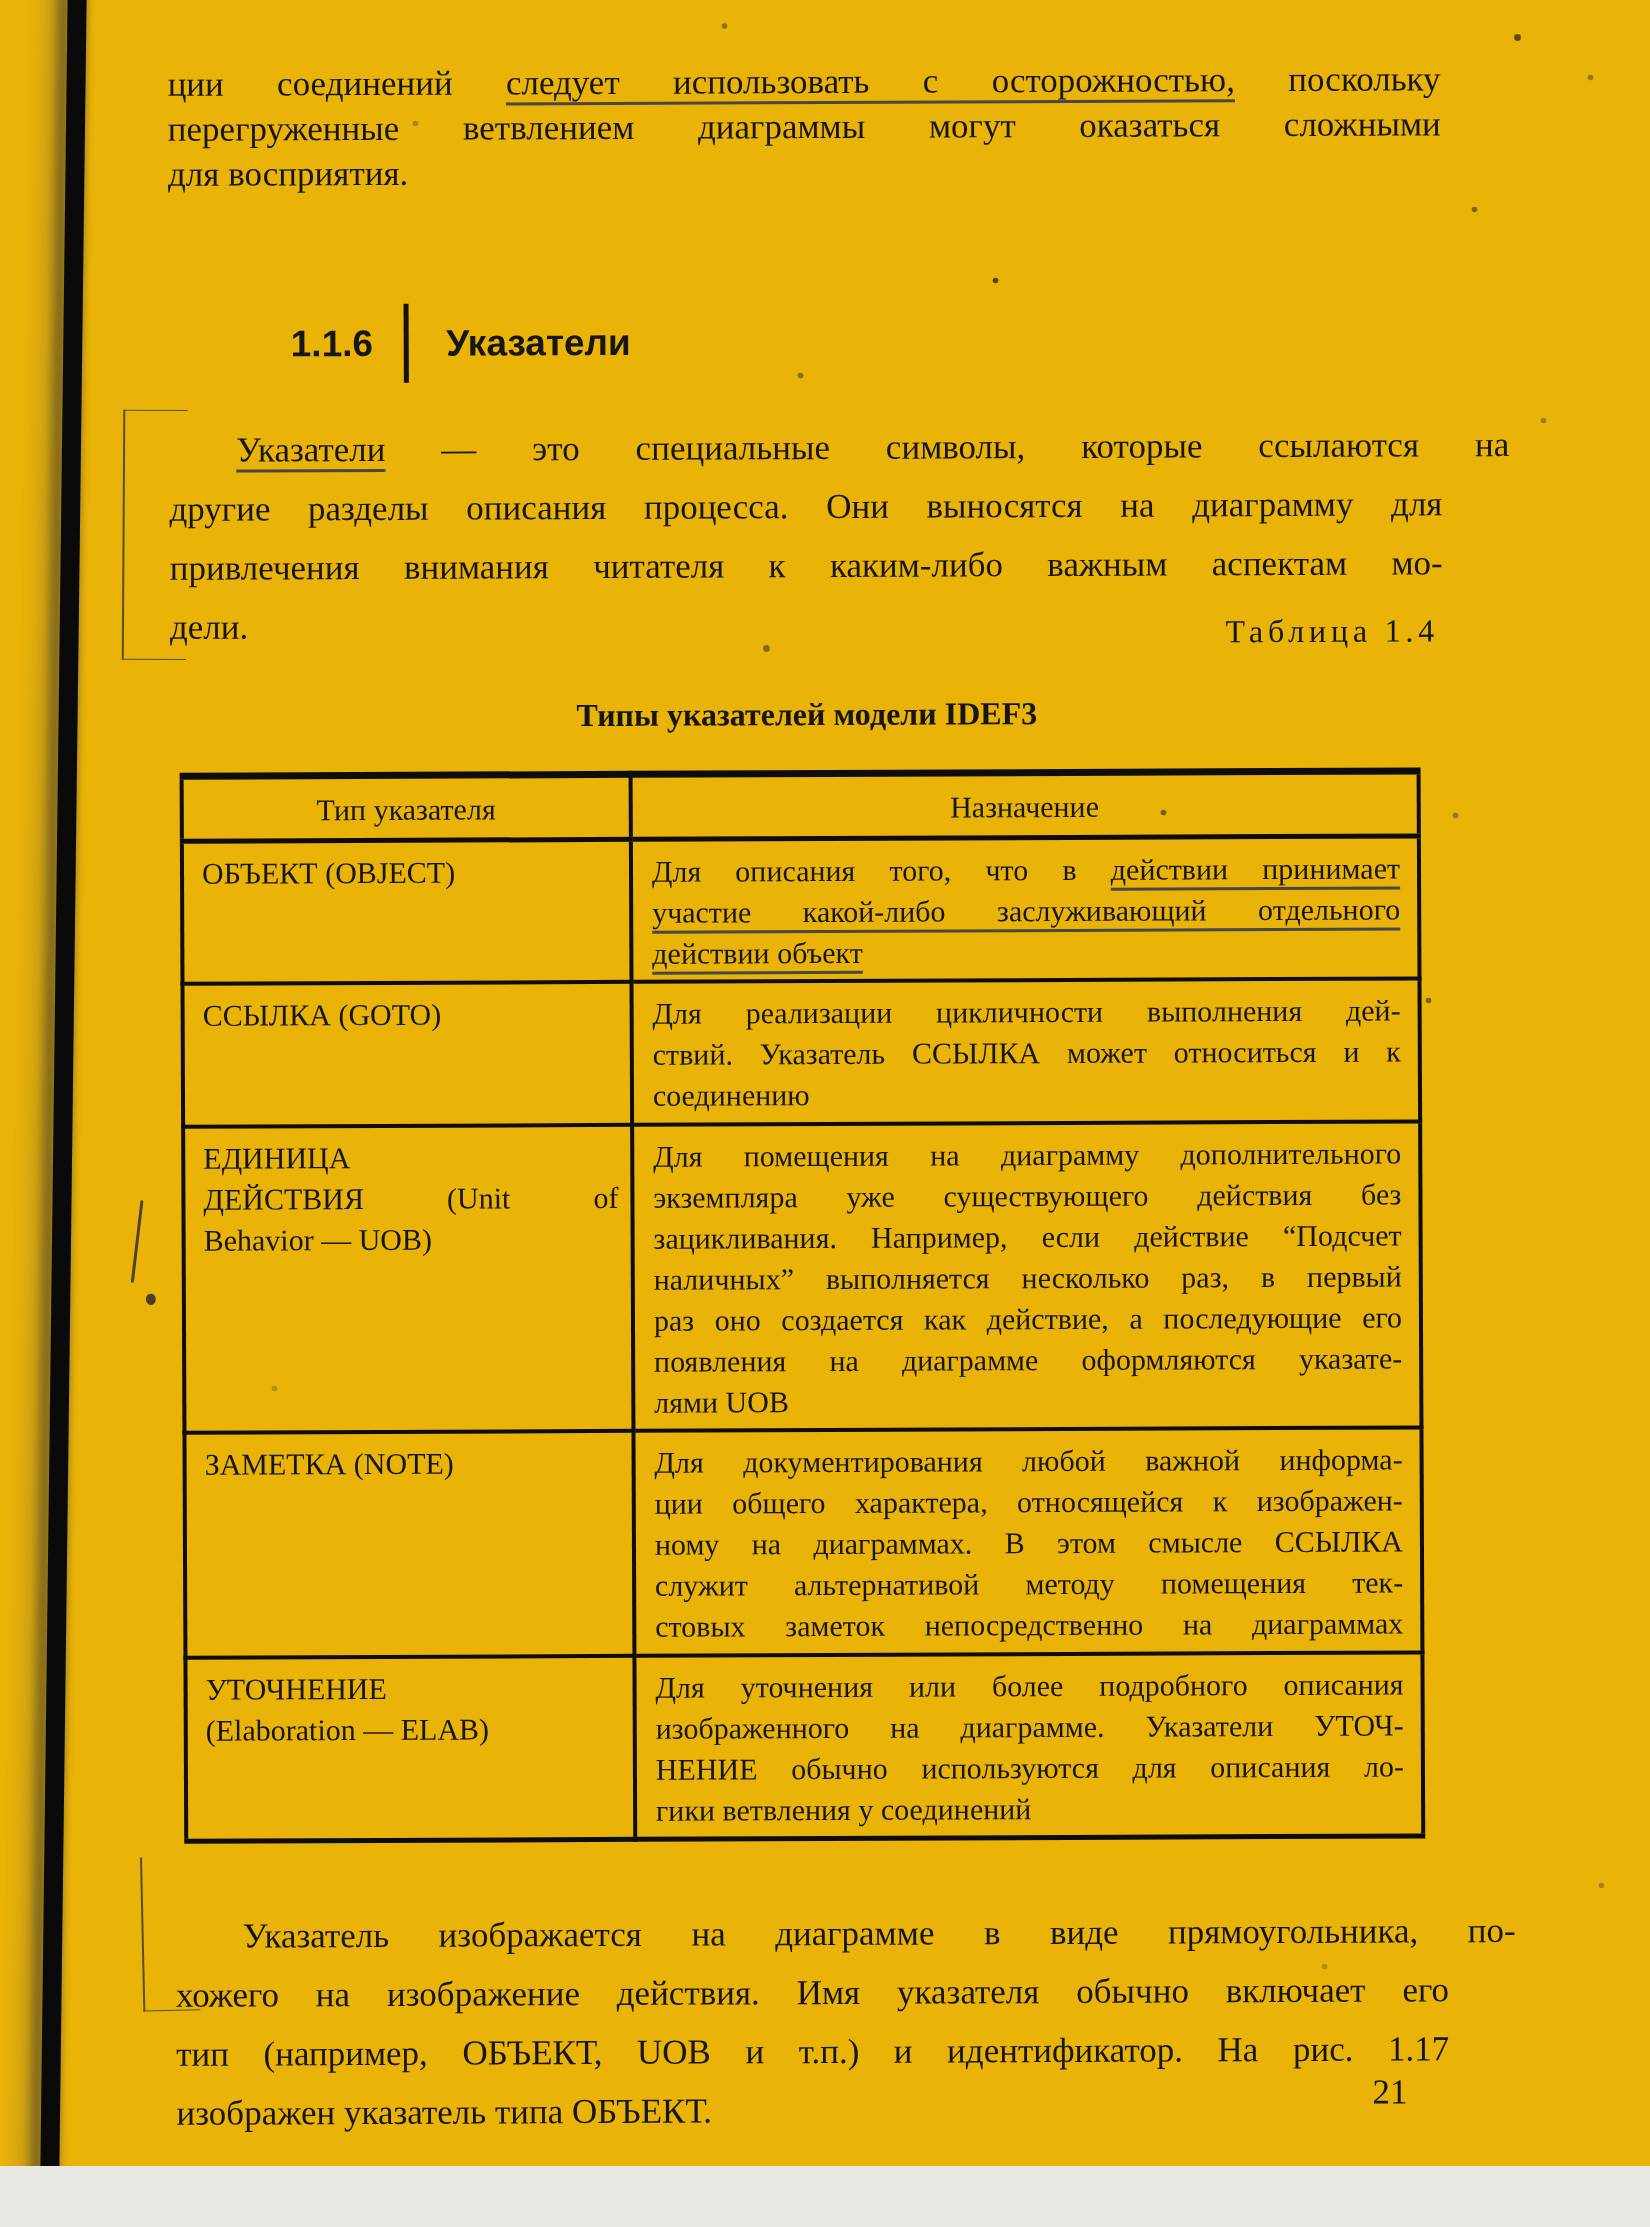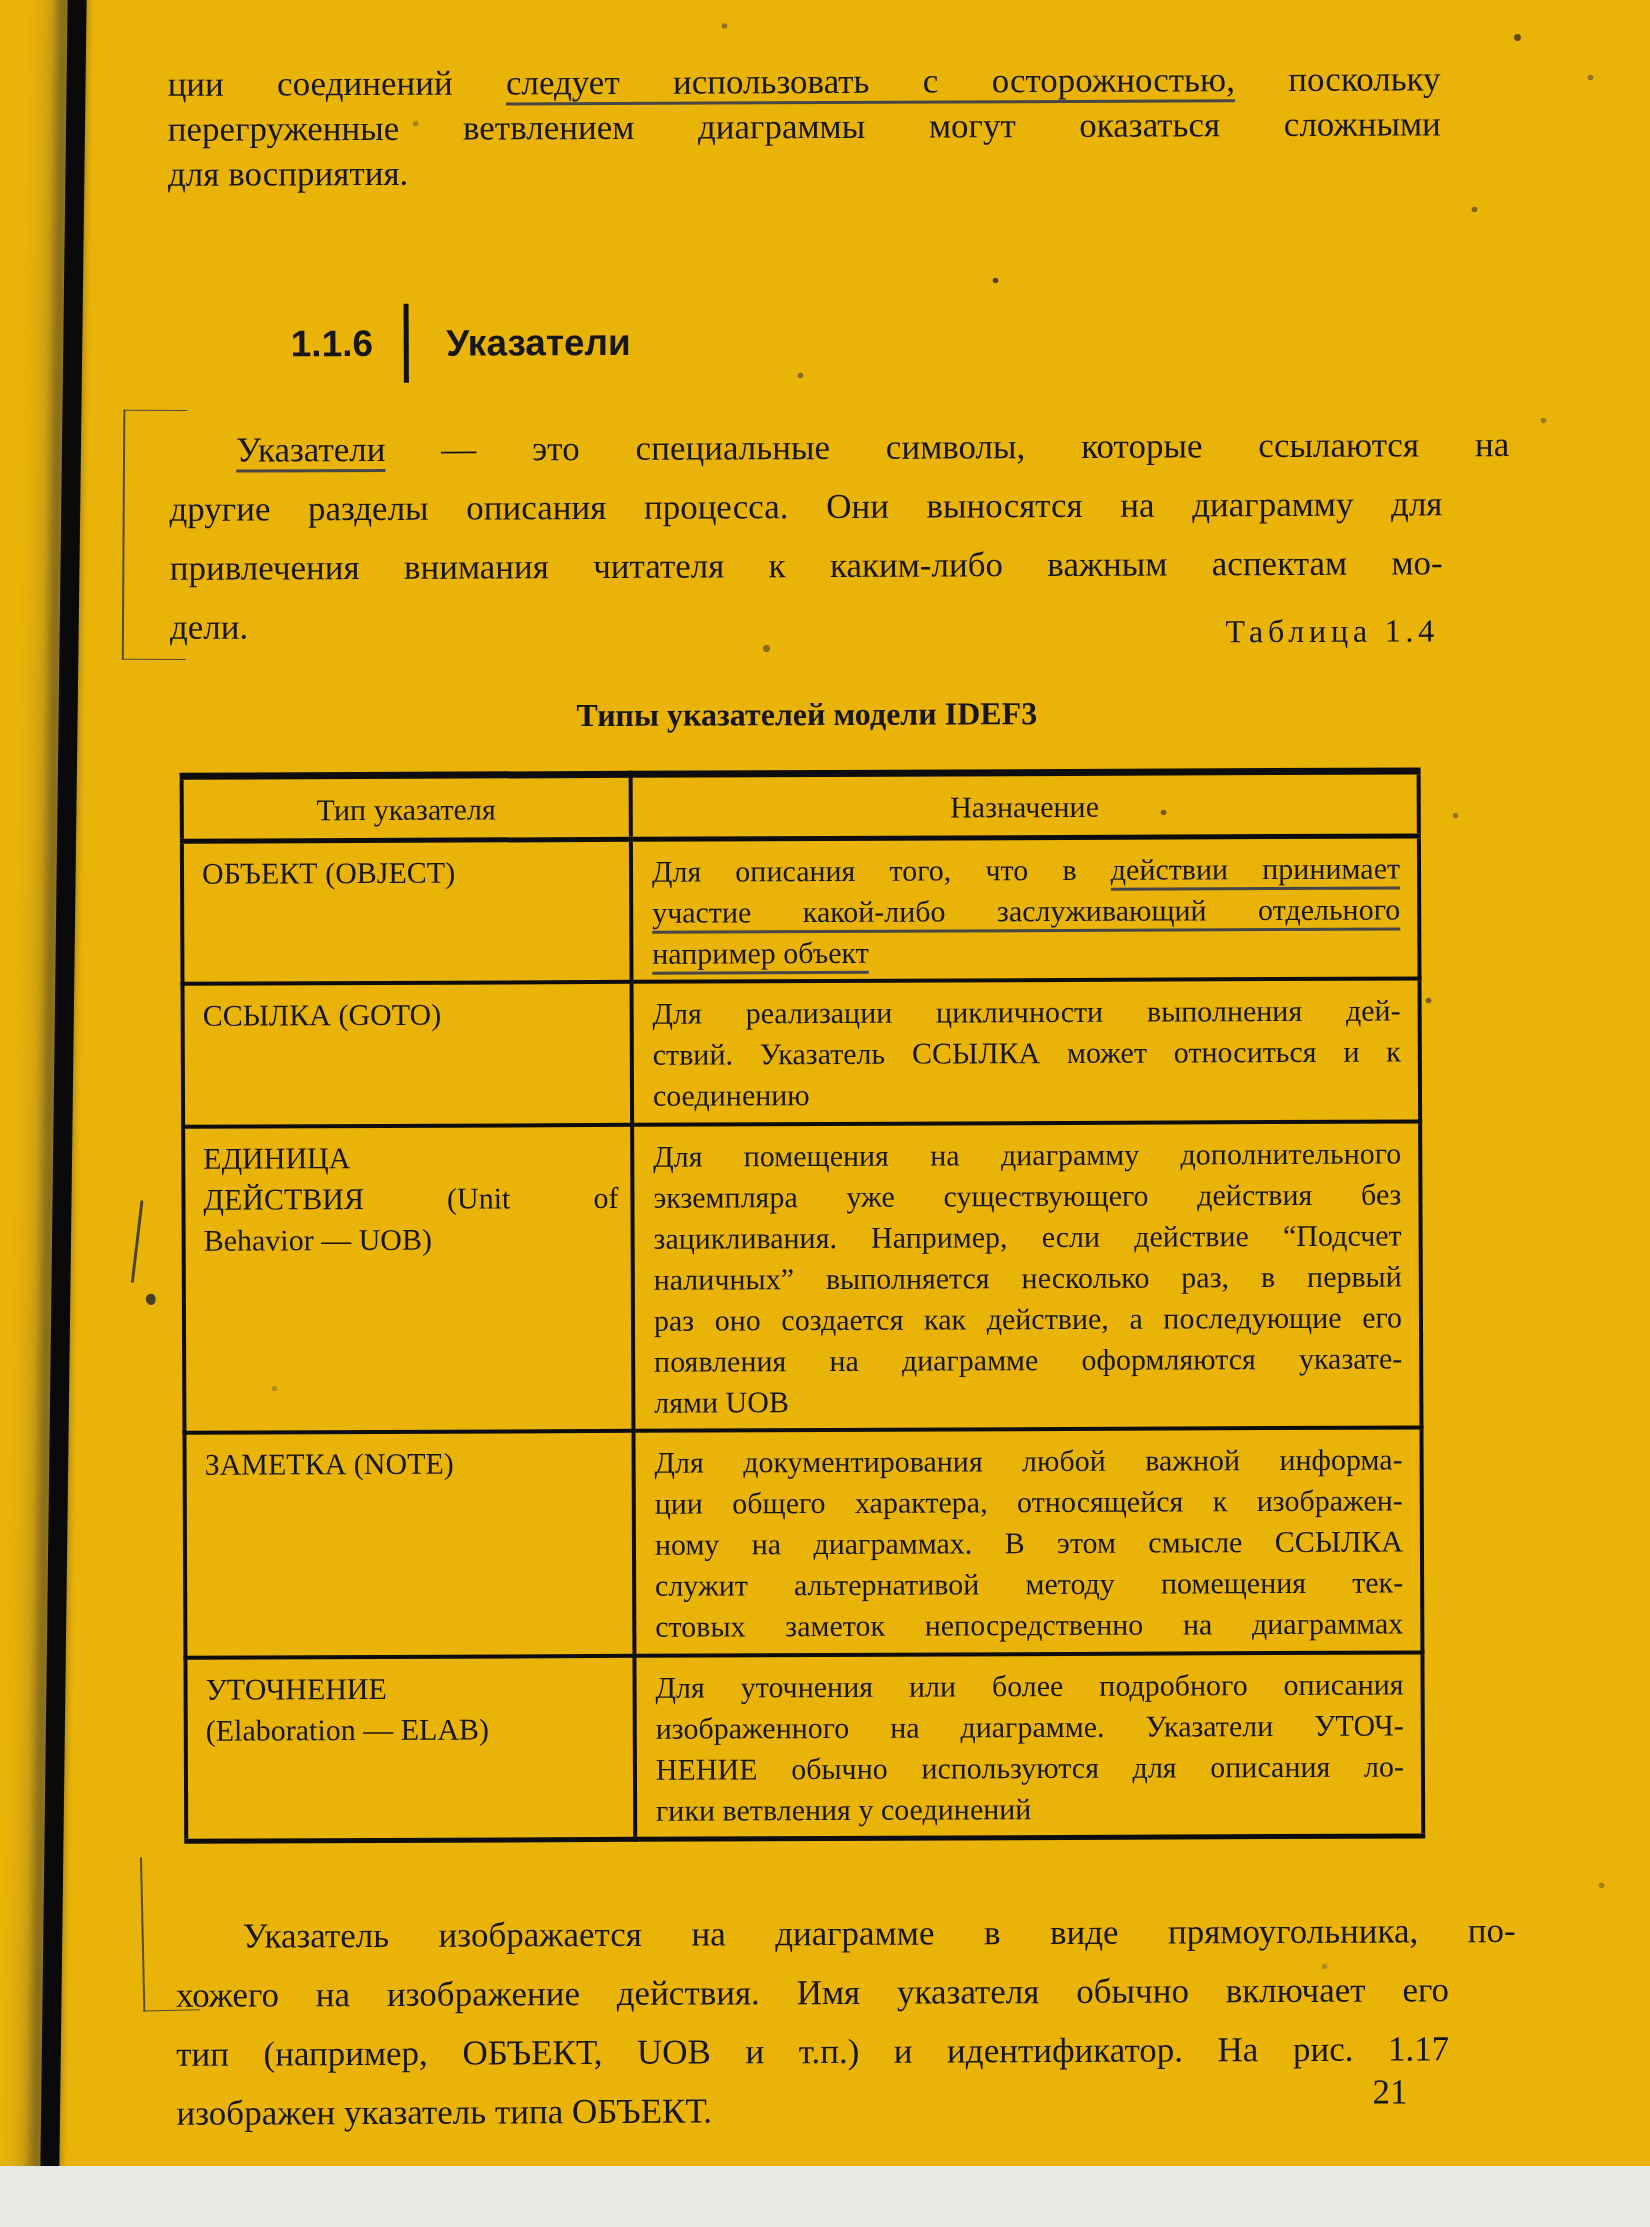--- a/index.html
+++ b/index.html
@@ -174,21 +174,21 @@
           </tr>
         </thead>
         <tbody>
           <tr>
             <td class="c1">
               <div class="ln ll">ОБЪЕКТ (OBJECT)</div>
             </td>
             <td class="c2">
               <div class="ln jl"><span>Для описания того, что в </span><span class="pu">действии принимает</span></div>
               <div class="ln jl"><span class="pu">участие какой-либо заслуживающий отдельного</span></div>
-              <div class="ln ll"><span class="pu">например объект</span></div>
+              <div class="ln ll"><span class="pu">действии объект</span></div>
             </td>
           </tr>
           <tr>
             <td class="c1">
               <div class="ln ll">ССЫЛКА (GOTO)</div>
             </td>
             <td class="c2">
               <div class="ln jl">Для реализации цикличности выполнения дей-</div>
               <div class="ln jl">ствий. Указатель ССЫЛКА может относиться и к</div>
               <div class="ln ll">соединению</div>

